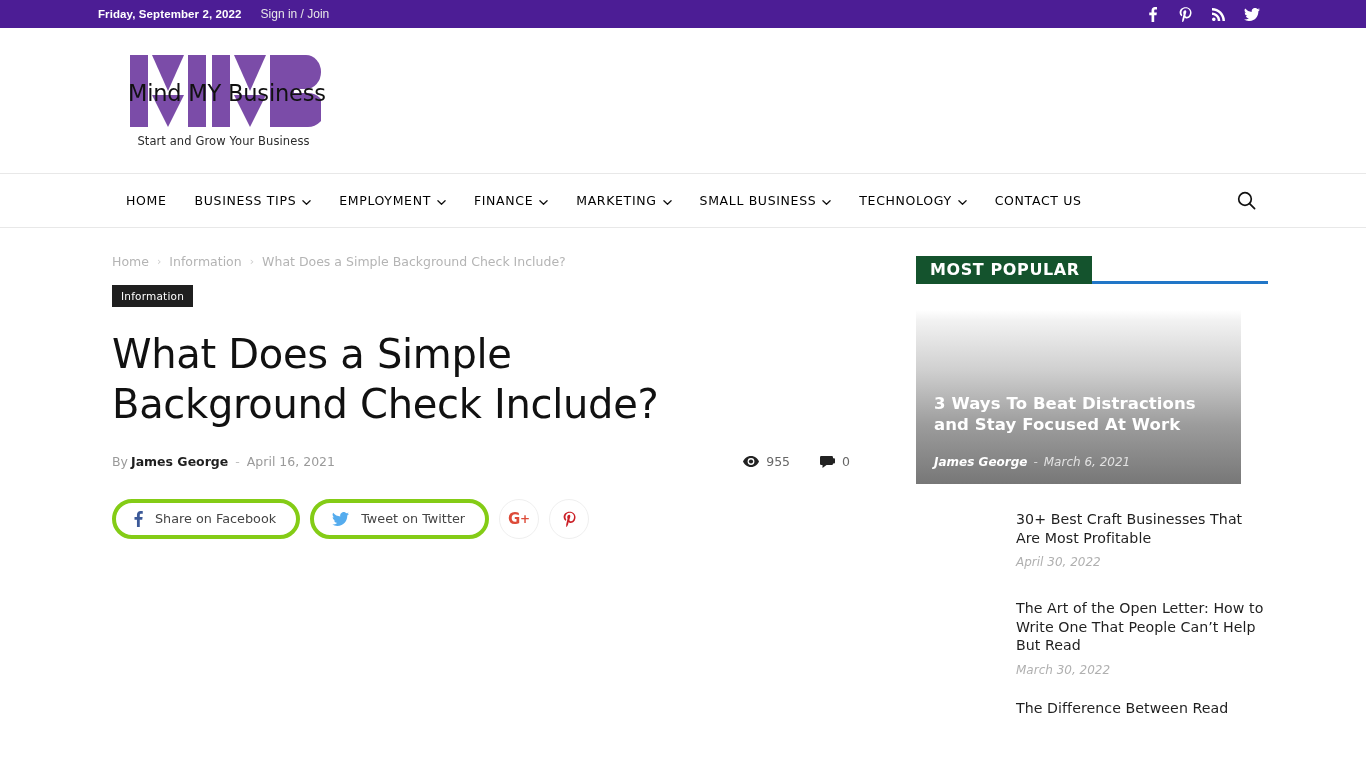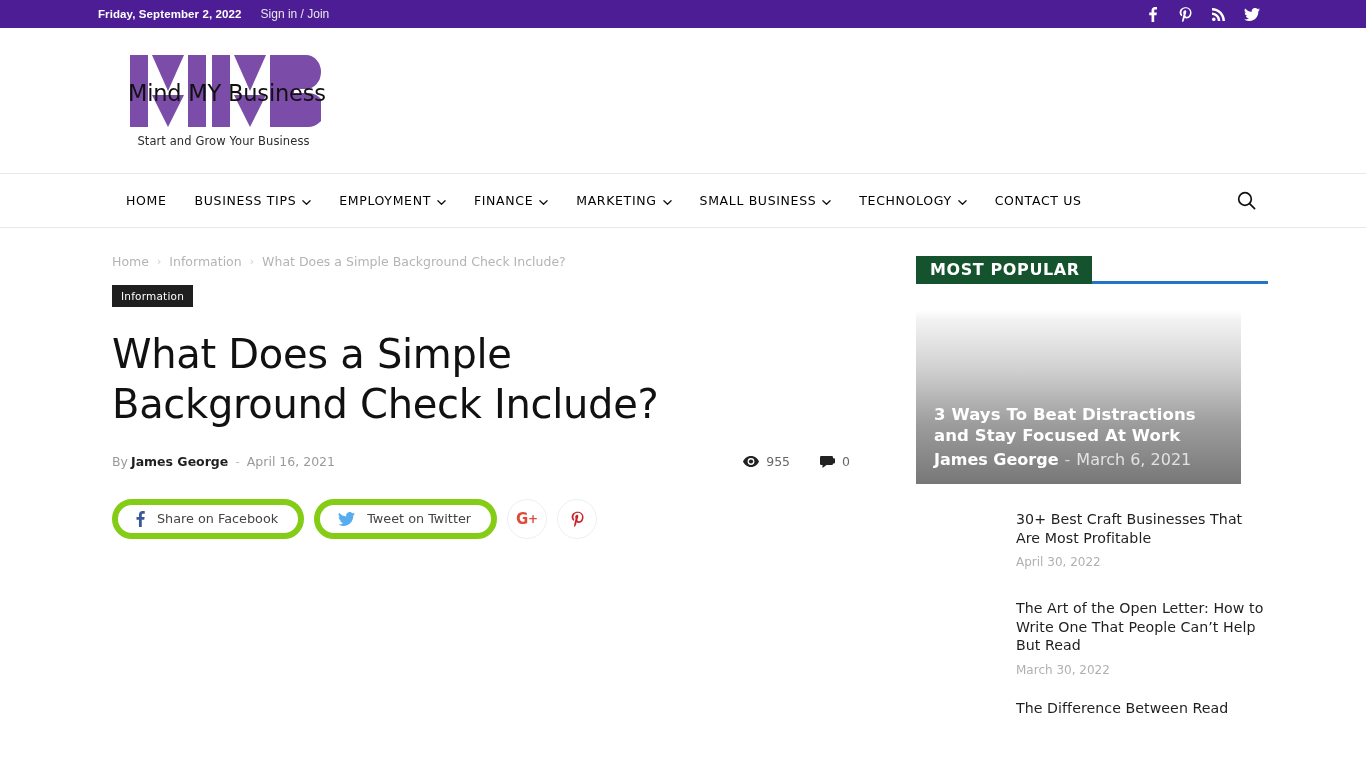--- a/index.html
+++ b/index.html
@@ -243,21 +243,21 @@
 
   
   .share-row {
     display: flex;
     align-items: center;
     gap: 10px;
     margin-top: 26px;
   }
   .share-pill {
     height: 40px;
-    border: 6px solid #84cc16;
+    border: 4px solid #84cc16;
     border-radius: 20px;
     display: flex;
     align-items: center;
     padding: 0 20px 0 18px;
     gap: 12px;
     background: #fff;
     cursor: pointer;
   }
   .share-pill span {
     font-size: 12.8px;
@@ -316,24 +316,25 @@
   }
   .feat-title {
     color: #ffffff;
     font-size: 16.5px;
     font-weight: 700;
     line-height: 21px;
     letter-spacing: .1px;
     font-family: "DejaVu Sans", sans-serif;
   }
   .feat-meta {
-    margin-top: 4px;
-    font-size: 16px;
+    margin-top: 20px;
+    font-size: 12px;
     color: #e2e2e2;
     font-family: "DejaVu Sans", sans-serif;
+    font-style: italic;
   }
   .feat-meta .a { color: #ffffff; font-weight: 700; }
   .feat-meta .d { margin: 0 6px; color: #d5d5d5; }
 
   .post-list { margin-top: 26px; }
   .post-item {
     display: flex;
     margin-bottom: 22px;
     cursor: pointer;
   }
@@ -349,20 +350,21 @@
     line-height: 18.5px;
     color: #1f1f1f;
     font-family: "DejaVu Sans", sans-serif;
     letter-spacing: .05px;
   }
   .post-date {
     margin-top: 8px;
     font-size: 12px;
     color: #b0b0b0;
     font-family: "DejaVu Sans", sans-serif;
+    font-style: italic;
   }
 </style>
 </head>
 <body>
 
 <div class="topbar">
   <div class="topbar-inner">
     <div class="topbar-date">Friday, September 2, 2022</div>
     <div class="topbar-signin">Sign in / Join</div>
     <div class="topbar-social">

